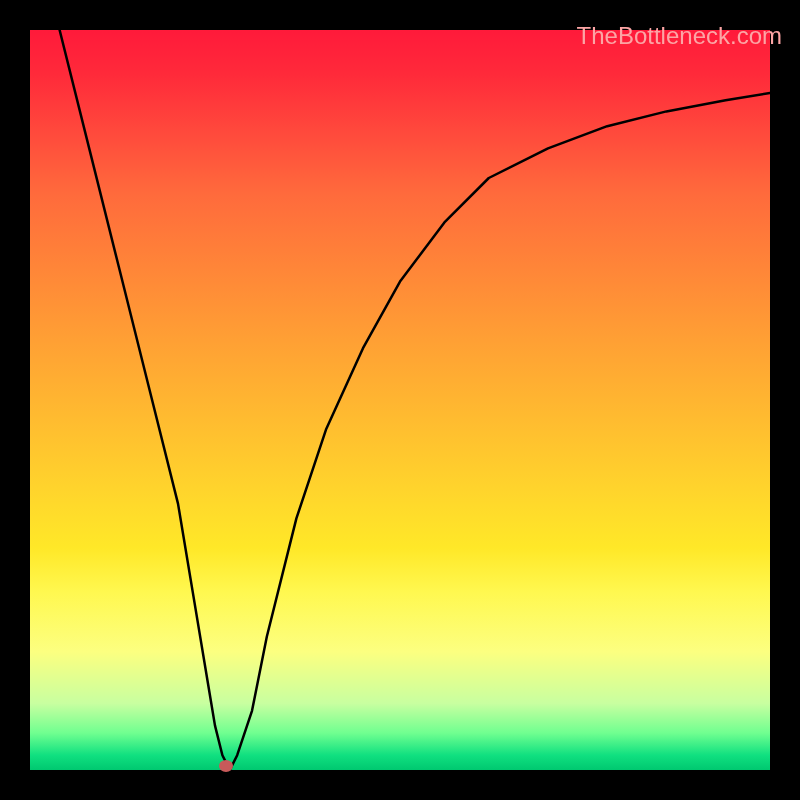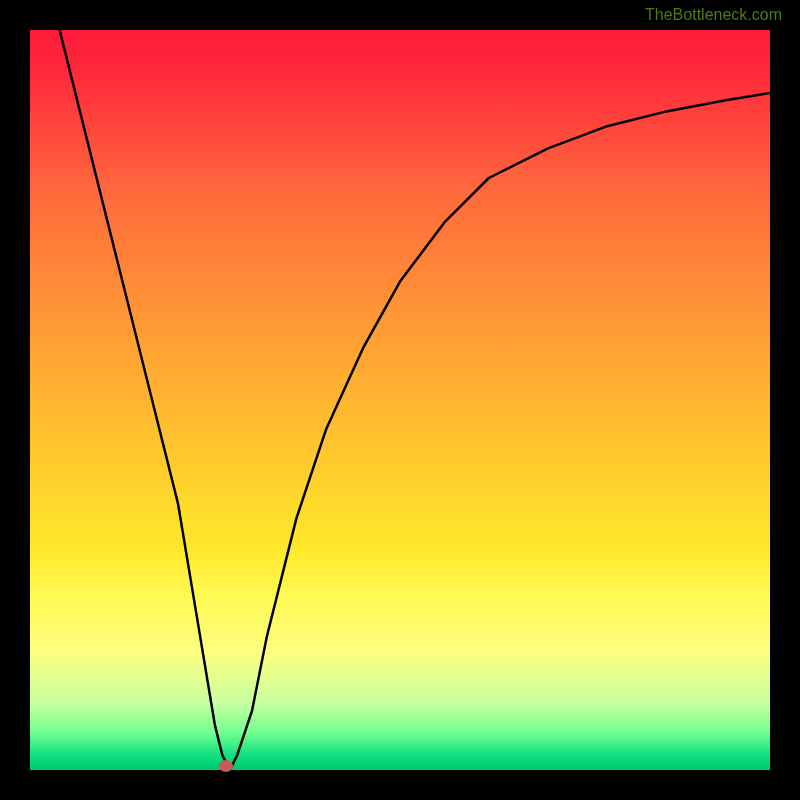--- a/index.html
+++ b/index.html
@@ -6,24 +6,24 @@
     body {
       width: 800px;
       height: 800px;
       background: #000;
       position: relative;
       font-family: Arial, sans-serif;
       overflow: hidden;
     }
     .watermark {
       position: absolute;
-      top: 6px;
+      top: 22px;
       right: 18px;
-      color: #4d7c0f;
-      font-size: 16px;
+      color: #fca5a5;
+      font-size: 24px;
       font-weight: normal;
       z-index: 10;
     }
     .chart-container {
       position: absolute;
       top: 30px;
       left: 30px;
       width: 740px;
       height: 740px;
       background: linear-gradient(to bottom,

